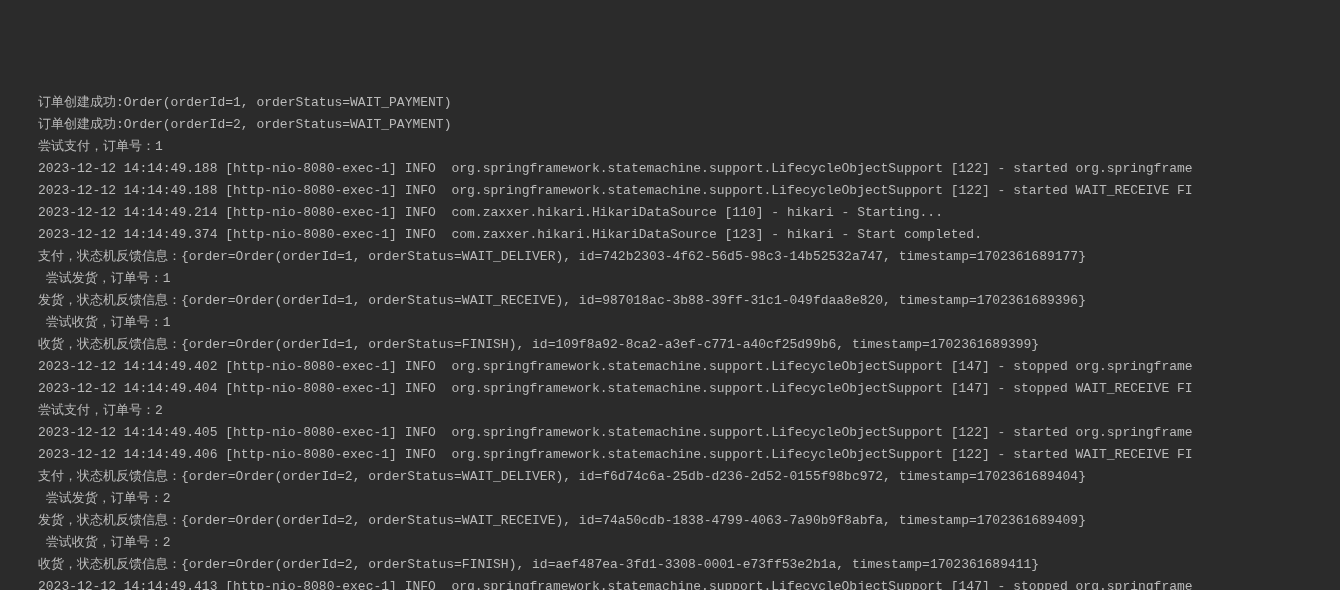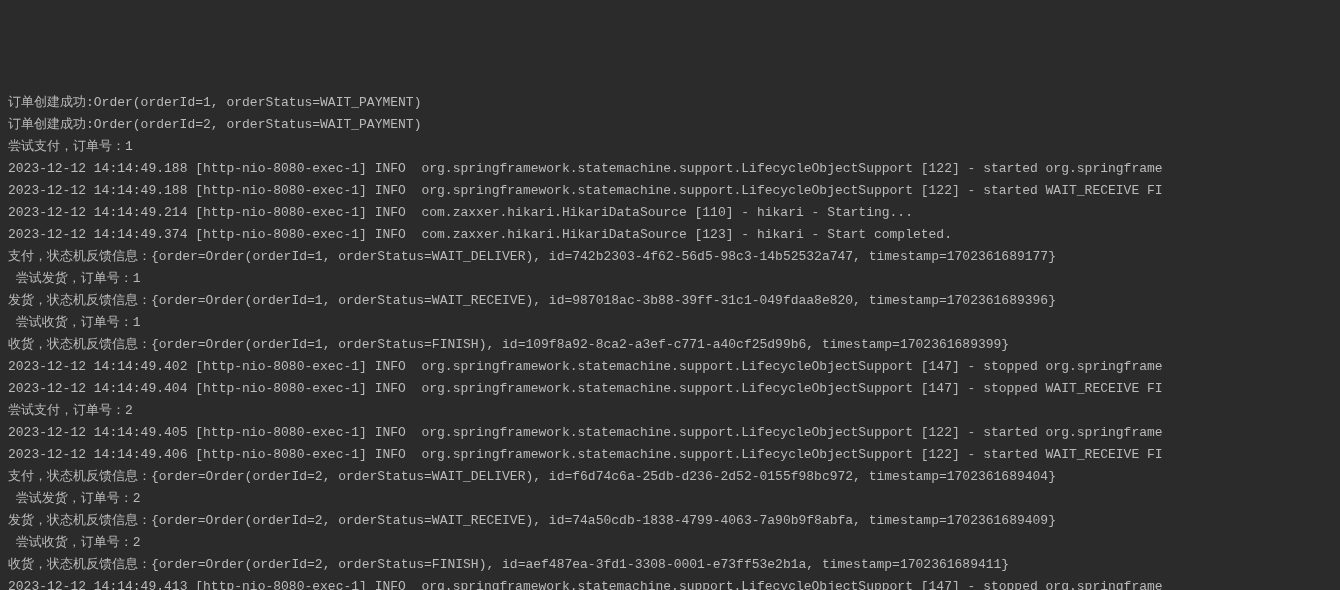--- a/index.html
+++ b/index.html
@@ -15,20 +15,21 @@
       line-height: 22px;
       padding: 4px 8px;
       white-space: pre;
       overflow-x: hidden;
       width: 1340px;
       height: 590px;
     }
     .log-line {
       display: block;
       white-space: pre;
+      margin-left: 30px;
     }
   </style>
 </head>
 <body>
 
 
 
 <div id="console"><span class="log-line">订单创建成功:Order(orderId=1, orderStatus=WAIT_PAYMENT)</span><span class="log-line">订单创建成功:Order(orderId=2, orderStatus=WAIT_PAYMENT)</span><span class="log-line">尝试支付，订单号：1</span><span class="log-line">2023-12-12 14:14:49.188 [http-nio-8080-exec-1] INFO  org.springframework.statemachine.support.LifecycleObjectSupport [122] - started org.springframe</span><span class="log-line">2023-12-12 14:14:49.188 [http-nio-8080-exec-1] INFO  org.springframework.statemachine.support.LifecycleObjectSupport [122] - started WAIT_RECEIVE FI</span><span class="log-line">2023-12-12 14:14:49.214 [http-nio-8080-exec-1] INFO  com.zaxxer.hikari.HikariDataSource [110] - hikari - Starting...</span><span class="log-line">2023-12-12 14:14:49.374 [http-nio-8080-exec-1] INFO  com.zaxxer.hikari.HikariDataSource [123] - hikari - Start completed.</span><span class="log-line">支付，状态机反馈信息：{order=Order(orderId=1, orderStatus=WAIT_DELIVER), id=742b2303-4f62-56d5-98c3-14b52532a747, timestamp=1702361689177}</span><span class="log-line"> 尝试发货，订单号：1</span><span class="log-line">发货，状态机反馈信息：{order=Order(orderId=1, orderStatus=WAIT_RECEIVE), id=987018ac-3b88-39ff-31c1-049fdaa8e820, timestamp=1702361689396}</span><span class="log-line"> 尝试收货，订单号：1</span><span class="log-line">收货，状态机反馈信息：{order=Order(orderId=1, orderStatus=FINISH), id=109f8a92-8ca2-a3ef-c771-a40cf25d99b6, timestamp=1702361689399}</span><span class="log-line">2023-12-12 14:14:49.402 [http-nio-8080-exec-1] INFO  org.springframework.statemachine.support.LifecycleObjectSupport [147] - stopped org.springframe</span><span class="log-line">2023-12-12 14:14:49.404 [http-nio-8080-exec-1] INFO  org.springframework.statemachine.support.LifecycleObjectSupport [147] - stopped WAIT_RECEIVE FI</span><span class="log-line">尝试支付，订单号：2</span><span class="log-line">2023-12-12 14:14:49.405 [http-nio-8080-exec-1] INFO  org.springframework.statemachine.support.LifecycleObjectSupport [122] - started org.springframe</span><span class="log-line">2023-12-12 14:14:49.406 [http-nio-8080-exec-1] INFO  org.springframework.statemachine.support.LifecycleObjectSupport [122] - started WAIT_RECEIVE FI</span><span class="log-line">支付，状态机反馈信息：{order=Order(orderId=2, orderStatus=WAIT_DELIVER), id=f6d74c6a-25db-d236-2d52-0155f98bc972, timestamp=1702361689404}</span><span class="log-line"> 尝试发货，订单号：2</span><span class="log-line">发货，状态机反馈信息：{order=Order(orderId=2, orderStatus=WAIT_RECEIVE), id=74a50cdb-1838-4799-4063-7a90b9f8abfa, timestamp=1702361689409}</span><span class="log-line"> 尝试收货，订单号：2</span><span class="log-line">收货，状态机反馈信息：{order=Order(orderId=2, orderStatus=FINISH), id=aef487ea-3fd1-3308-0001-e73ff53e2b1a, timestamp=1702361689411}</span><span class="log-line">2023-12-12 14:14:49.413 [http-nio-8080-exec-1] INFO  org.springframework.statemachine.support.LifecycleObjectSupport [147] - stopped org.springframe</span></div>
 
 

